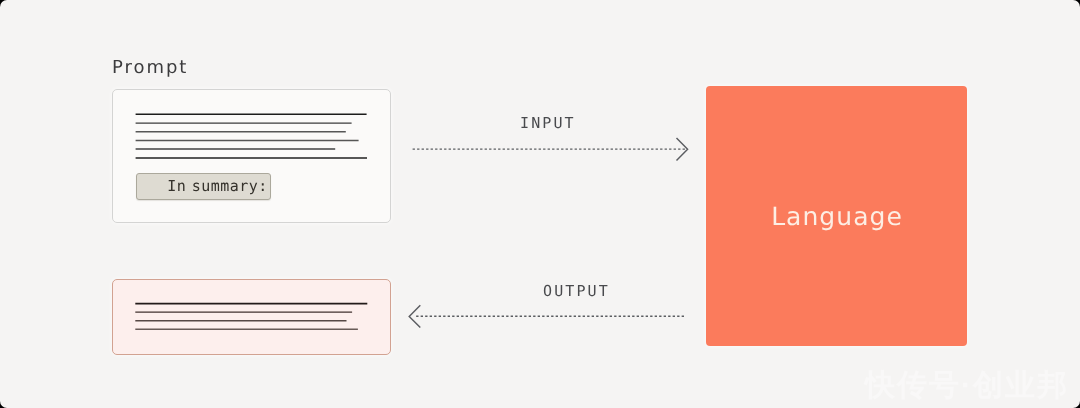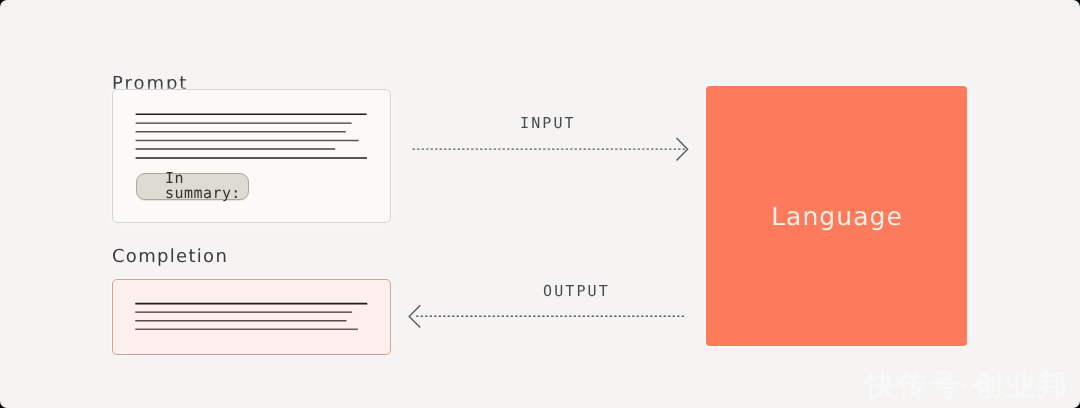--- a/index.html
+++ b/index.html
@@ -21,21 +21,21 @@
   }
   .label {
     position: absolute;
     filter: opacity(1);
     font-family: "DejaVu Sans", sans-serif;
     font-size: 18px;
     letter-spacing: 1.3px;
     color: #3b3b3d;
     white-space: nowrap;
   }
-  #prompt-label { left: 112px; top: 73px; letter-spacing: 1.95px; }
+  #prompt-label { left: 112px; top: 57px; letter-spacing: 1.95px; }
   #completion-label { left: 112px; top: 246px; }
 
   #prompt-box {
     position: absolute;
     left: 112px; top: 89px;
     width: 279px; height: 134px;
     box-sizing: border-box;
     background: #fbfaf9;
     border: 1px solid #d4d4d3;
     border-radius: 5px;
@@ -83,25 +83,25 @@
     color: #494a4d;
     white-space: nowrap;
   }
   #input-label { left: 520px; top: 114px; }
   #output-label { left: 515px; top: 282px; margin-left: 28px; }
 
   .pill {
     position: absolute;
     filter: opacity(1);
     left: 136px; top: 173px;
-    width: 113px; height: 27px;
+    width: 135px; height: 27px;
     box-sizing: border-box;
     background: #dedbd2;
     border: 1px solid #aba89c;
-    border-radius: 9px;
+    border-radius: 3px;
     box-shadow: 0 1px 1px rgba(120,115,100,0.18);
     font-family: "DejaVu Sans Mono", monospace;
     font-size: 15px;
     letter-spacing: 0.45px;
     word-spacing: -4px;
     color: #35322c;
     display: flex;
     align-items: center;
     justify-content: center;
     line-height: 1;
@@ -125,21 +125,20 @@
 </style>
 </head>
 <body>
 
 <div id="canvas" style="background: rgb(245, 244, 243);">
 
   <div class="label" id="prompt-label">Prompt</div>
   <div id="prompt-box" style="background: rgb(251, 250, 249); border-color: rgb(212, 212, 211);"></div>
   <div class="pill" style="background: rgb(222, 219, 210); border-color: rgb(171, 168, 156); color: rgb(53, 50, 44);">In summary:</div>
 
-  <div class="label" id="completion-label">Completion</div>
   <div id="completion-box" style="background: rgb(253, 239, 237); border-color: rgb(210, 162, 145);"></div>
 
   <div id="lm-box" style="background: rgb(251, 123, 92);">
     <div id="lm-text" style="color: rgb(253, 238, 228);">
       <span>Language</span><br>
     </div>
   </div>
 
   <div class="arrow-label" id="input-label" style="color: rgb(73, 74, 77);">INPUT</div>
   <div class="arrow-label" id="output-label" style="color: rgb(73, 74, 77);">OUTPUT</div>

